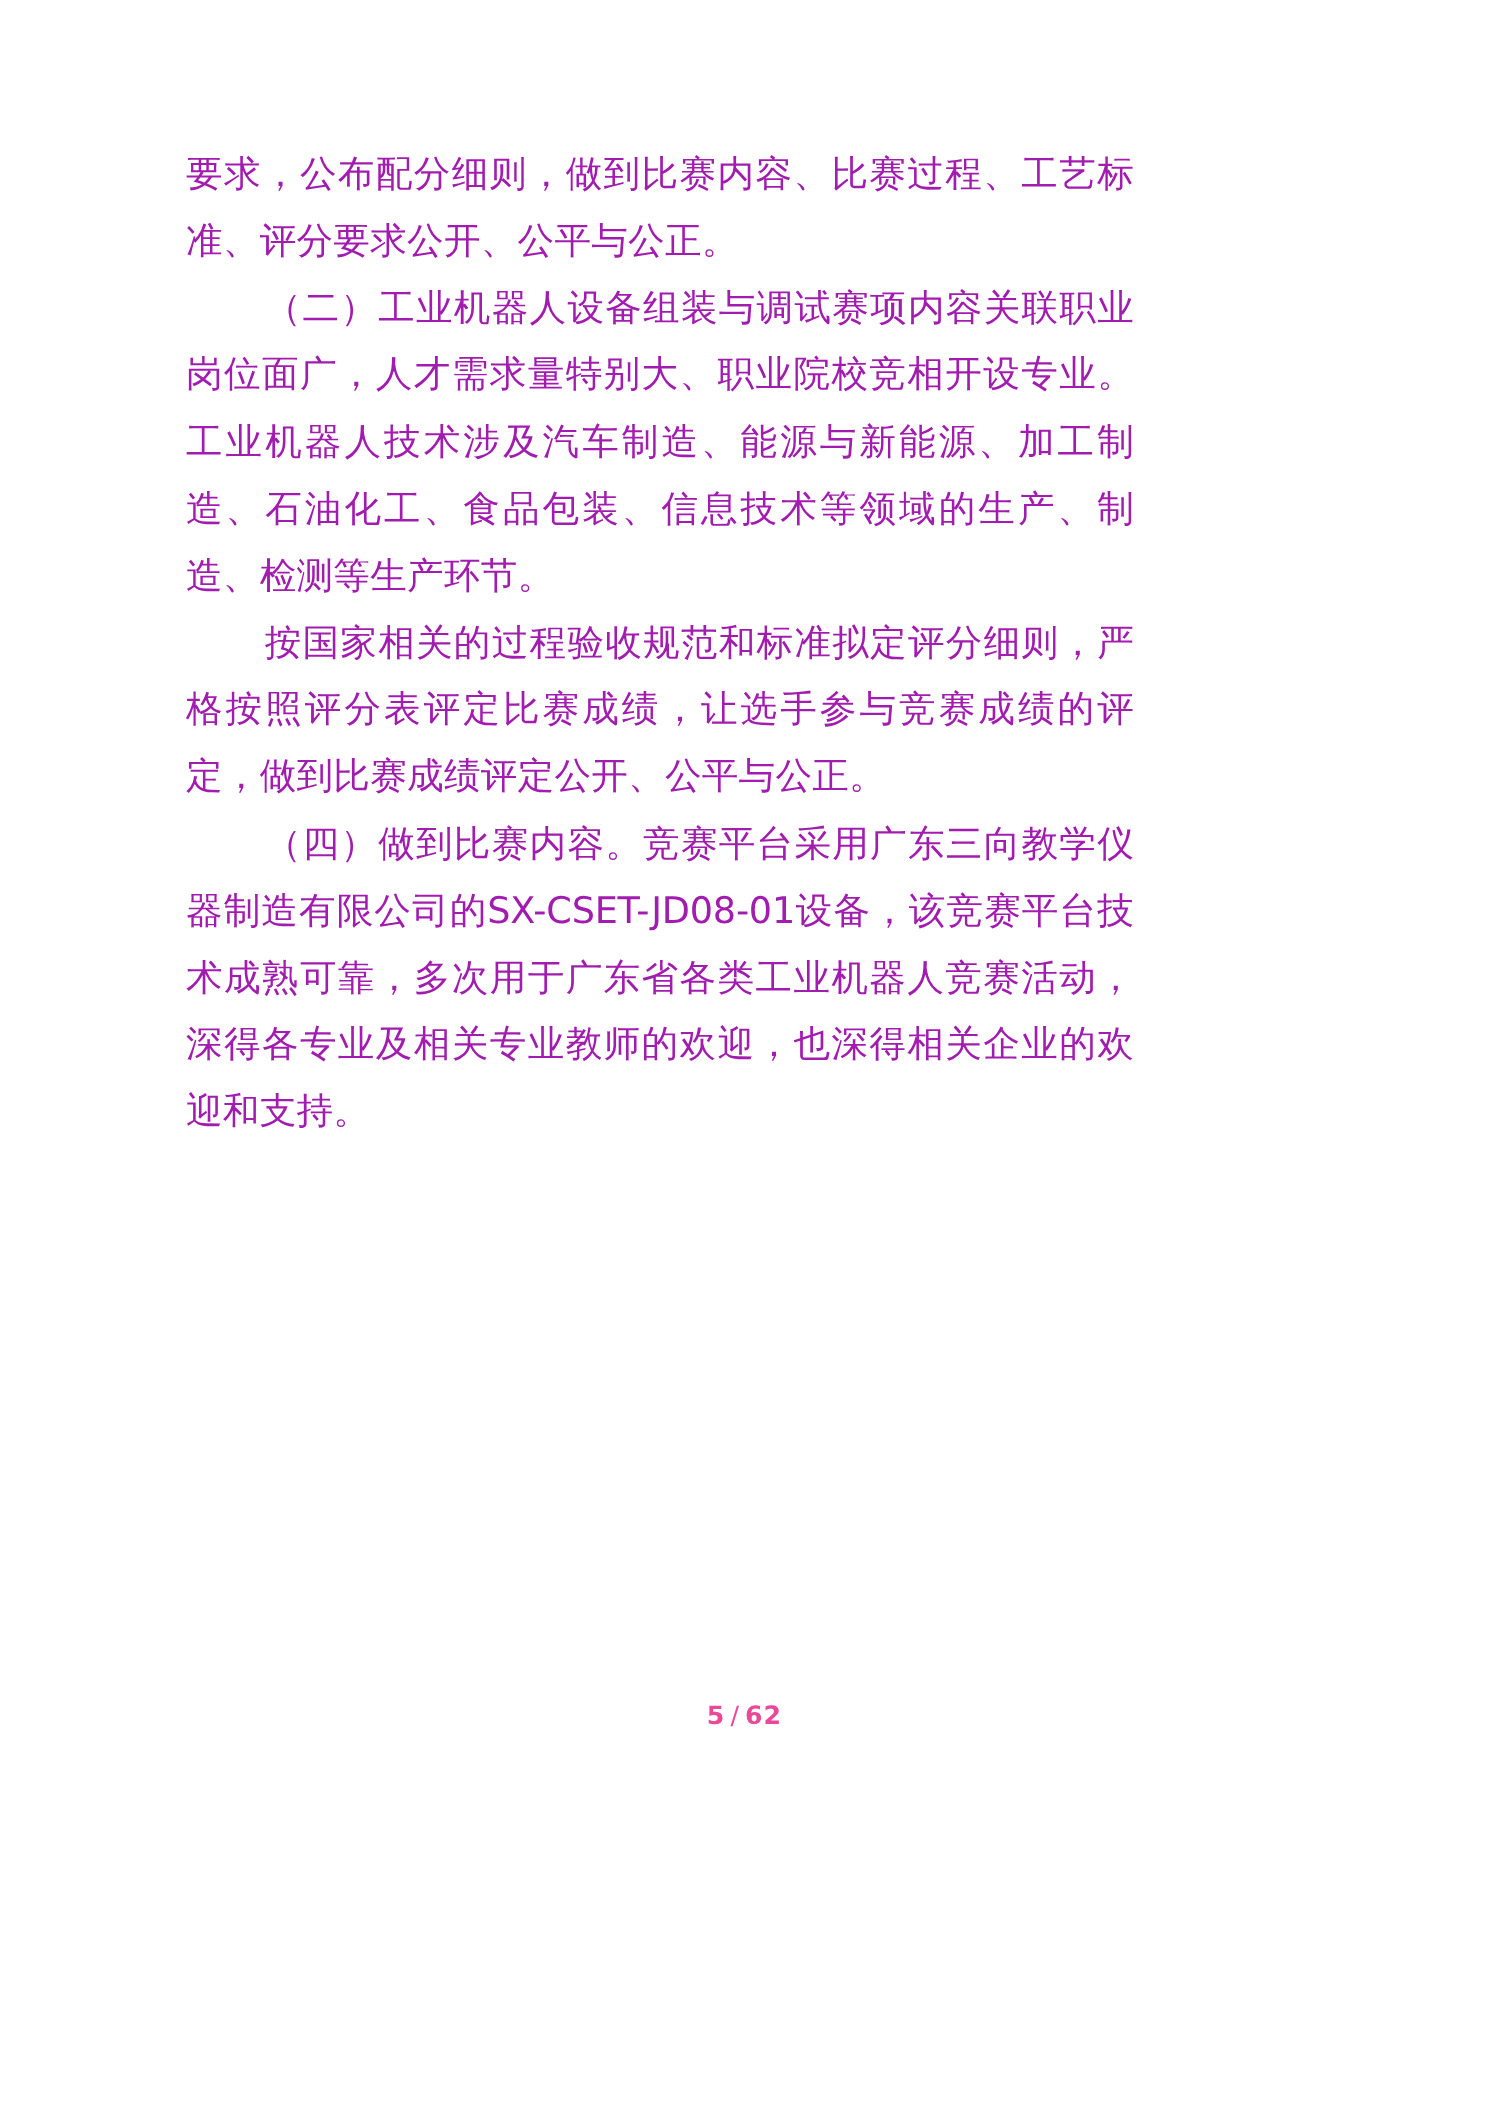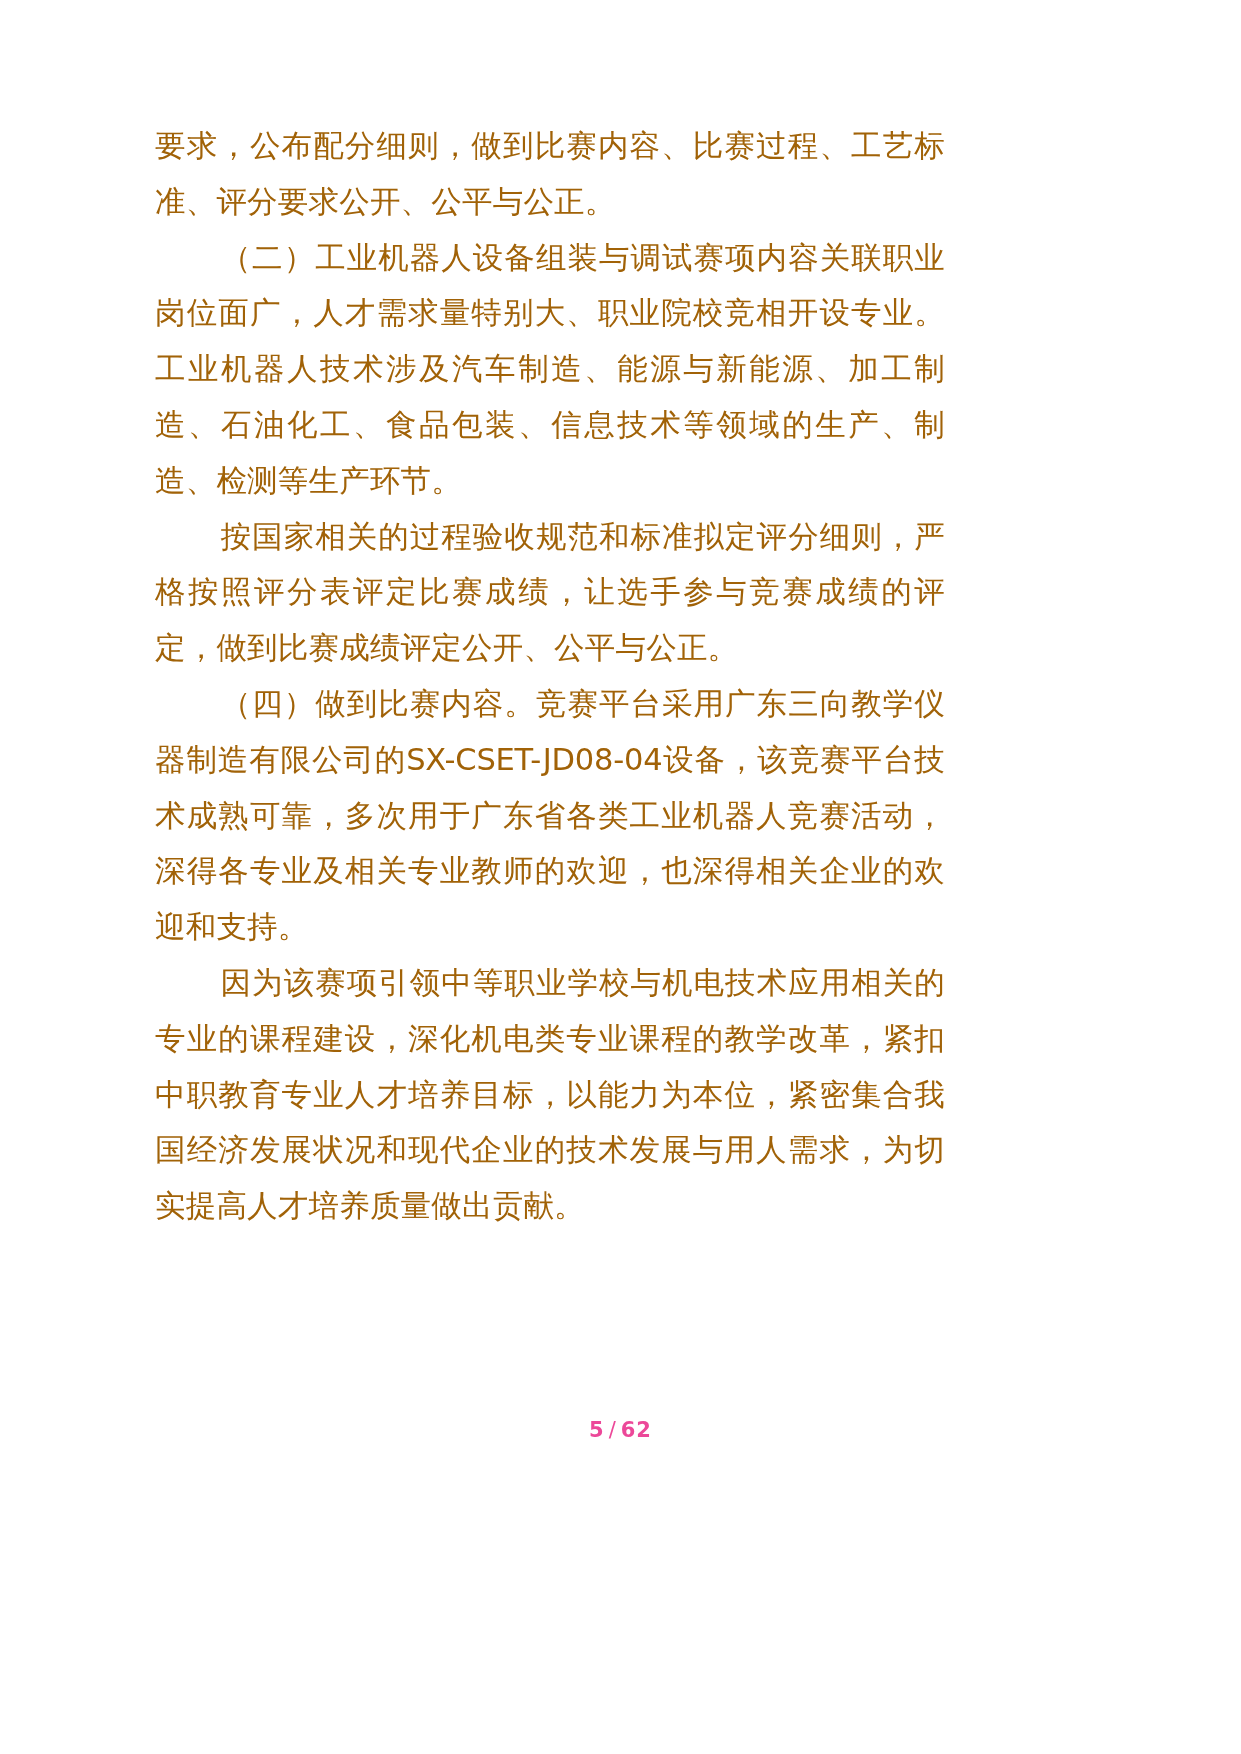--- a/index.html
+++ b/index.html
@@ -29,21 +29,21 @@
     width: 790px;
   }
   .para {
     margin: 0;
     font-size: 30.5px;
     line-height: 55.8px;
     letter-spacing: 0.2px;
     text-align: justify;
     text-justify: inter-character;
     word-break: break-all;
-    color: #a16207;
+    color: #a21caf;
   }
   .para.indent {
     text-indent: 2.15em;
   }
   .para .model {
     font-family: "DejaVu Sans", "Liberation Sans", sans-serif;
     letter-spacing: -0.2px;
   }
   .footer {
     position: absolute;
@@ -69,24 +69,23 @@
   <div class="content">
 
     <p class="para">要求，公布配分细则，做到比赛内容、比赛过程、工艺标准、评分要求公开、公平与公正。</p>
 
     <p class="para indent">（二）工业机器人设备组装与调试赛项内容关联职业岗位面广，人才需求量特别大、职业院校竞相开设专业。工业机器人技术涉及汽车制造、能源与新能源、加工制造、石油化工、食品包装、信息技术等领域的生产、制造、检测等生产环节。</p>
 
     <p class="para indent">按国家相关的过程验收规范和标准拟定评分细则，严格按照评分表评定比赛成绩，让选手参与竞赛成绩的评定，做到比赛成绩评定公开、公平与公正。</p>
 
 
     <p class="para indent">
-      <span>（四）做到比赛内容。竞赛平台采用广东三向教学仪器制造有限公司的</span><span class="model">SX-CSET-JD08-04</span><span>设备，该竞赛平台技术成熟可靠，多次用于广东省各类工业机器人竞赛活动，深得各专业及相关专业教师的欢迎，也深得相关企业的欢迎和支持。</span>
+      <span>（四）做到比赛内容。竞赛平台采用广东三向教学仪器制造有限公司的</span><span class="model">SX-CSET-JD08-01</span><span>设备，该竞赛平台技术成熟可靠，多次用于广东省各类工业机器人竞赛活动，深得各专业及相关专业教师的欢迎，也深得相关企业的欢迎和支持。</span>
     </p>
 
-    <p class="para indent">因为该赛项引领中等职业学校与机电技术应用相关的专业的课程建设，深化机电类专业课程的教学改革，紧扣中职教育专业人才培养目标，以能力为本位，紧密集合我国经济发展状况和现代企业的技术发展与用人需求，为切实提高人才培养质量做出贡献。</p>
 
 
   </div>
 
   <div class="footer">
     <span>5</span><span class="sep">/</span><span>62</span>
   </div>
 
 </div>
 

